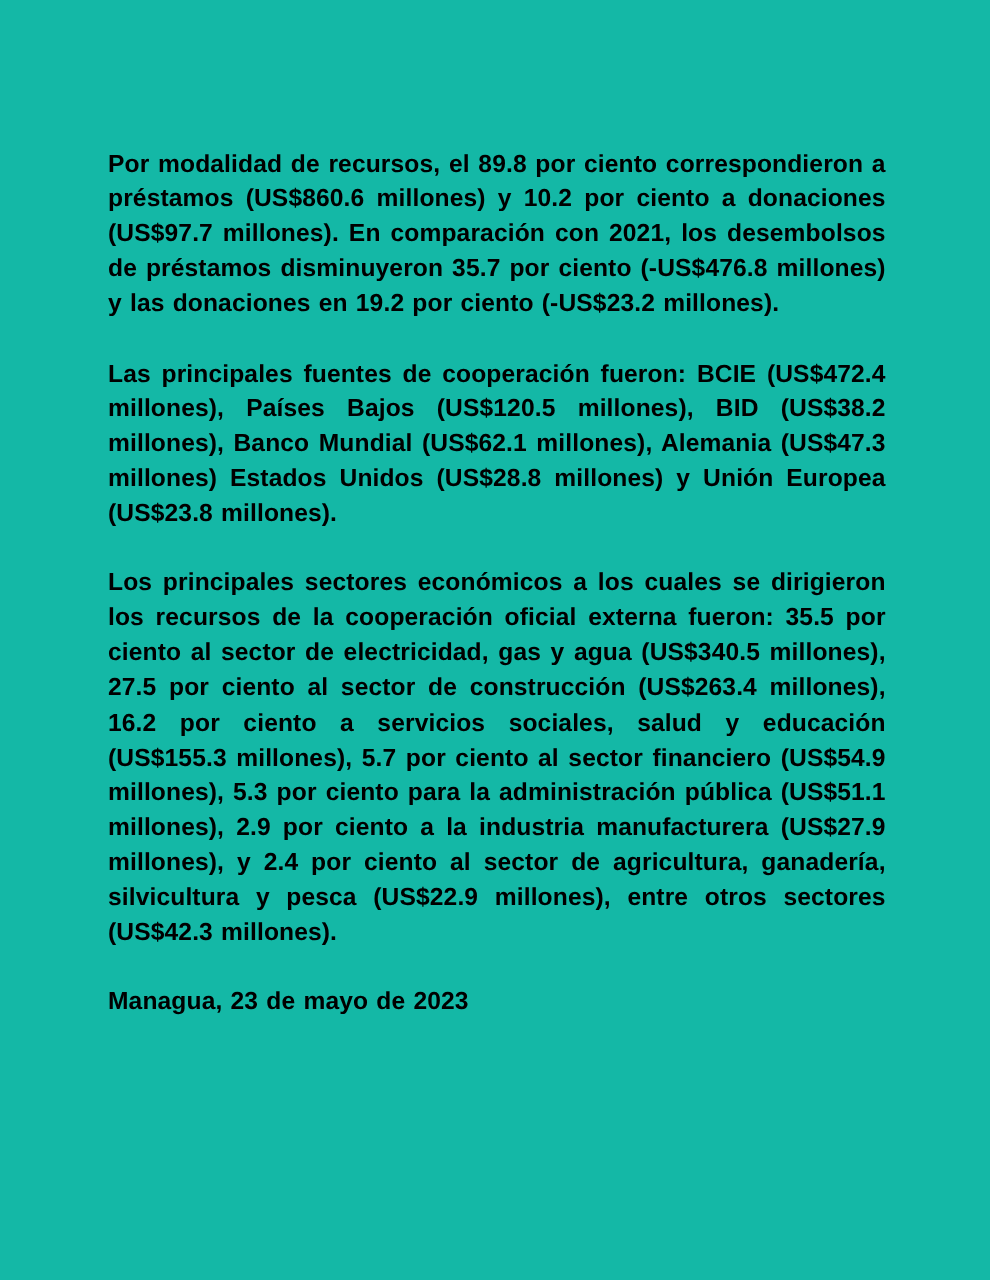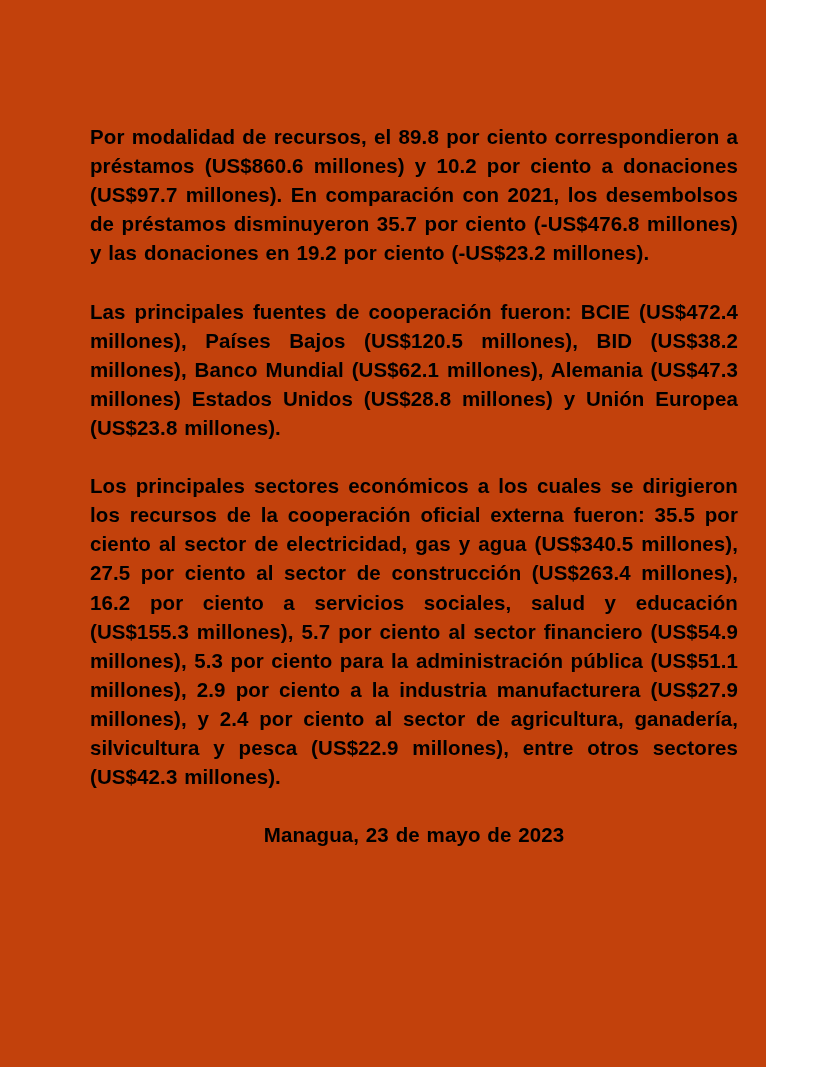--- a/index.html
+++ b/index.html
@@ -2,23 +2,23 @@
 <html><head>
 <meta charset="utf-8">
 <style>
   html, body {
     margin: 0;
     padding: 0;
     background: #ffffff;
   }
   .page {
     position: relative;
-    width: 766px;
+    width: 825px;
     height: 1067px;
-    background: #c2410c;
+    background: #14b8a6;
     overflow: hidden;
     font-family: "Liberation Sans", "DejaVu Sans", sans-serif;
     text-decoration: underline;
   }
   .content {
     position: absolute;
     top: 122px;
     left: 90px;
     width: 648px;
     color: #000000;
@@ -30,21 +30,21 @@
     text-align: justify;
     text-justify: inter-word;
     margin: 0 0 29px 0;
     letter-spacing: 0.1px;
     word-spacing: 1px;
   }
   .para:last-child {
     margin-bottom: 0;
   }
   .date-line {
-    text-align: center;
+    text-align: left;
     margin-top: 0;
   }
 </style>
 </head>
 <body>
 
 <div class="page">
   <div class="content">
     <p class="para">Por modalidad de recursos, el 89.8 por ciento correspondieron a préstamos (US$860.6 millones) y 10.2 por ciento a donaciones (US$97.7 millones). En comparación con 2021, los desembolsos de préstamos disminuyeron 35.7 por ciento (-US$476.8 millones) y las donaciones en 19.2 por ciento (-US$23.2 millones).</p>
     <p class="para">Las principales fuentes de cooperación fueron: BCIE (US$472.4 millones), Países Bajos (US$120.5 millones), BID (US$38.2 millones), Banco Mundial (US$62.1 millones), Alemania (US$47.3 millones) Estados Unidos (US$28.8 millones) y Unión Europea (US$23.8 millones).</p>

